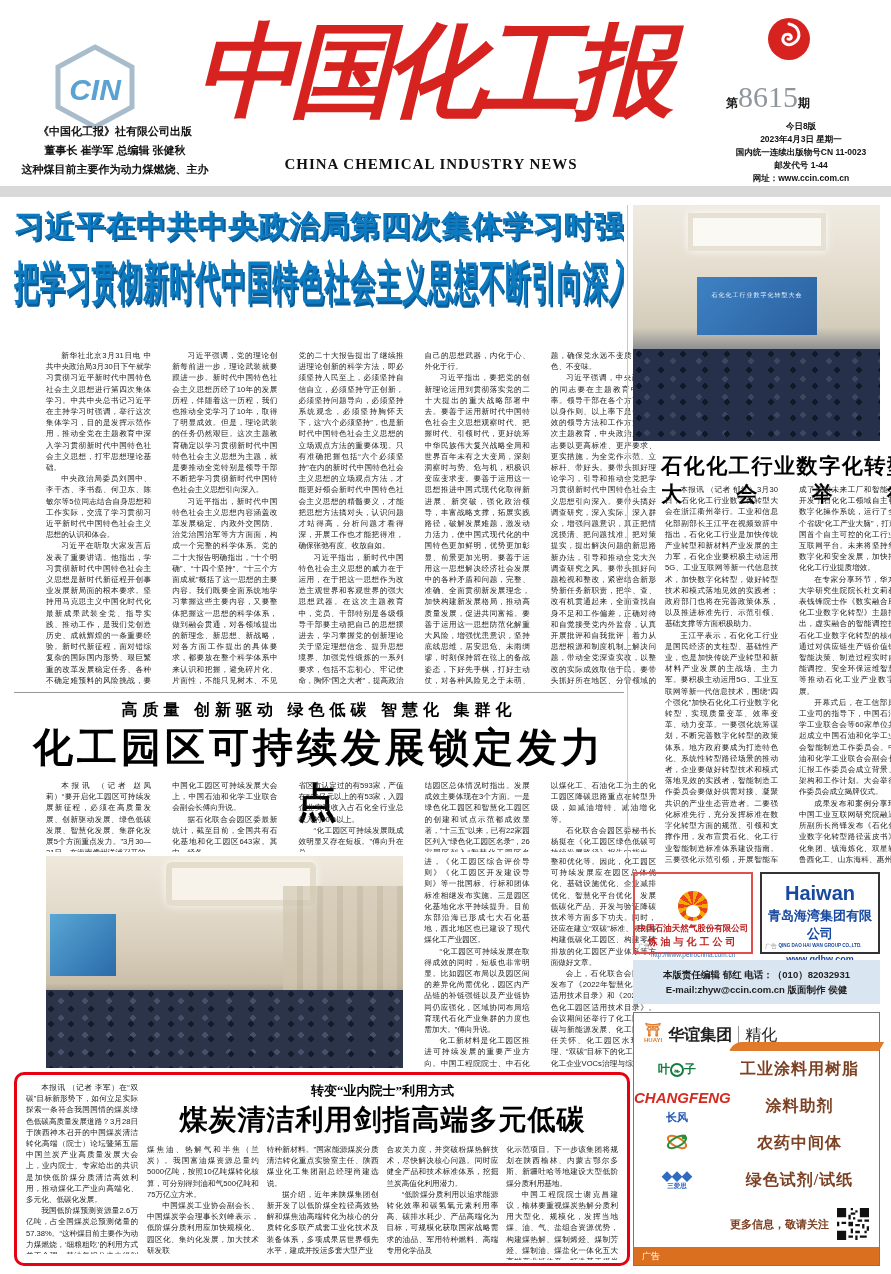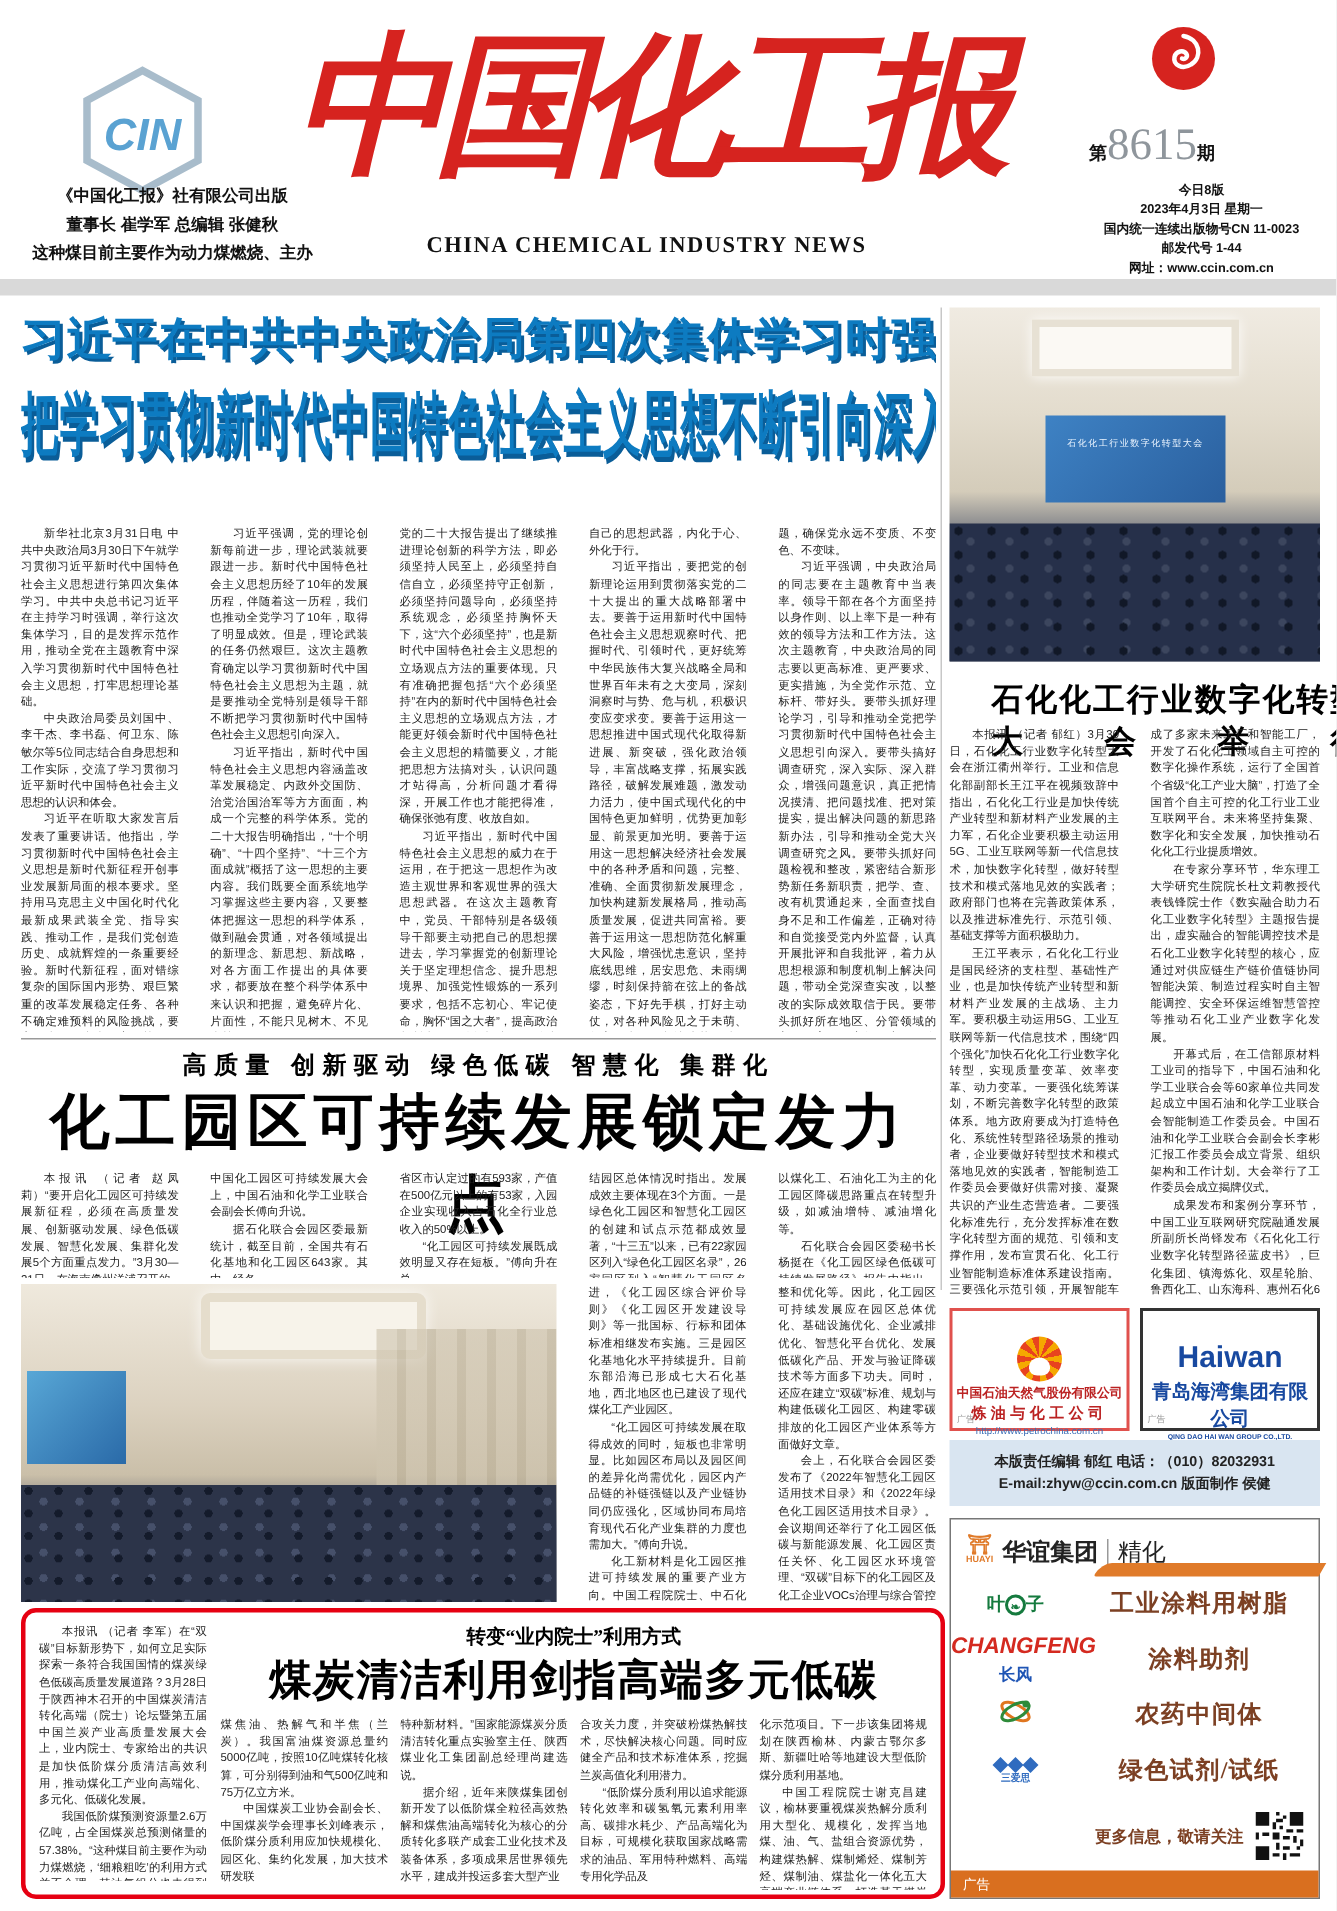--- a/index.html
+++ b/index.html
@@ -15,21 +15,21 @@
   .emblem { position:absolute; left:766px; top:16px; width:46px; height:46px; }
   .issue-no { position:absolute; left:726px; top:80px; width:160px; text-align:left; color:#111; }
   .issue-no .num { font-size:30px; color:#8f969c; font-family:"Liberation Serif", serif; }
   .issue-no .small { font-size:12px; font-weight:bold; }
   .issue-info { position:absolute; left:714px; top:120px; width:174px; text-align:center; font-size:8.5px; font-weight:bold; line-height:13px; color:#111; }
   .gray-bar { position:absolute; left:0; top:186px; width:891px; height:11px; background:#d9d9d9; }
 
   
   .col { font-size:7.6px; line-height:11.2px; text-align:justify; overflow:hidden; color:#222; }
   .col p { text-indent:2em; }
-  .flexrow { display:flex; gap:21px; }
+  .flexrow { display:flex; gap:21px;margin-left:32px; }
 
   
   .hl1 { position:absolute; left:14px; top:206px; width:610px; font-size:30px; font-weight:bold; color:#0d7bc1; text-shadow:2px 2px 0 #0a5d98; text-align:justify; text-align-last:justify; height:42px; overflow:hidden; }
   .hl2wrap { position:absolute; left:14px; top:252px; width:610px; height:66px; overflow:hidden; }
   .hl2 { font-size:46px; font-weight:bold; color:#0d7bc1; text-shadow:3px 3px 0 #0a5d98; white-space:nowrap; transform:scaleX(0.55); transform-origin:0 0; display:inline-block; letter-spacing:1px; }
   .lead-body { position:absolute; left:14px; top:350px; width:610px; height:338px; }
   .lead-body .col { flex:1; height:338px; }
 
   .sep { position:absolute; left:14px; top:692px; width:610px; border-top:1px solid #999; }
 
@@ -59,21 +59,21 @@
   .d-body .col { flex:1; height:380px; }
 
   .ads-row { position:absolute; left:633px; top:872px; width:247px; height:82px; display:flex; gap:7px; }
   .ad-petro { width:120px; border:2px solid #e0514d; position:relative; text-align:center; padding-top:17px; }
   .petro-flower { width:30px; height:30px; border-radius:50%; margin:0 auto; background:repeating-conic-gradient(#f5a800 0 20deg, #e8431f 20deg 40deg); position:relative; }
   .petro-flower::after { content:""; position:absolute; left:8px; top:14px; width:14px; height:12px; border-radius:50% 50% 40% 40%; background:#fff; }
   .ad-petro .l1 { font-size:8.5px; font-weight:bold; color:#b22; margin-top:2px; }
   .ad-petro .l2 { font-size:10px; font-weight:bold; color:#b22; letter-spacing:3px; }
   .ad-petro .url { font-size:6.5px; color:#3a6db5; margin-top:2px; }
   .ad-tag { position:absolute; left:3px; bottom:1px; font-size:6px; color:#999; }
-  .ad-haiwan { flex:1; border:2px solid #333; position:relative; text-align:center; padding-top:20px; }
+  .ad-haiwan { flex:1; border:2px solid #333; position:relative; text-align:center; padding-top:8px; }
   .ad-haiwan .brand { font-size:20px; font-weight:bold; color:#1849a0; }
   .ad-haiwan .cn { font-size:13px; font-weight:bold; color:#1849a0; margin-top:2px; }
   .ad-haiwan .en { font-size:4.6px; font-weight:bold; color:#1849a0; }
   .ad-haiwan .url { font-size:9px; font-weight:bold; color:#1849a0; margin-top:6px; }
 
   .editor-box { position:absolute; left:633px; top:960px; width:247px; height:44px; background:#d9e5f1; text-align:center; font-size:9.5px; font-weight:bold; color:#222; padding-top:7px; line-height:15px; }
 
   .huayi { position:absolute; left:633px; top:1012px; width:247px; height:254px; border:1px solid #777; background:#fff; display:flex; flex-direction:column; }
   .huayi-header { position:relative; height:38px; padding:6px 0 0 10px; display:flex; align-items:center; gap:6px; }
   .huayi-icon { color:#e07b2a; font-size:13px; line-height:10px; text-align:center; font-weight:bold; }

